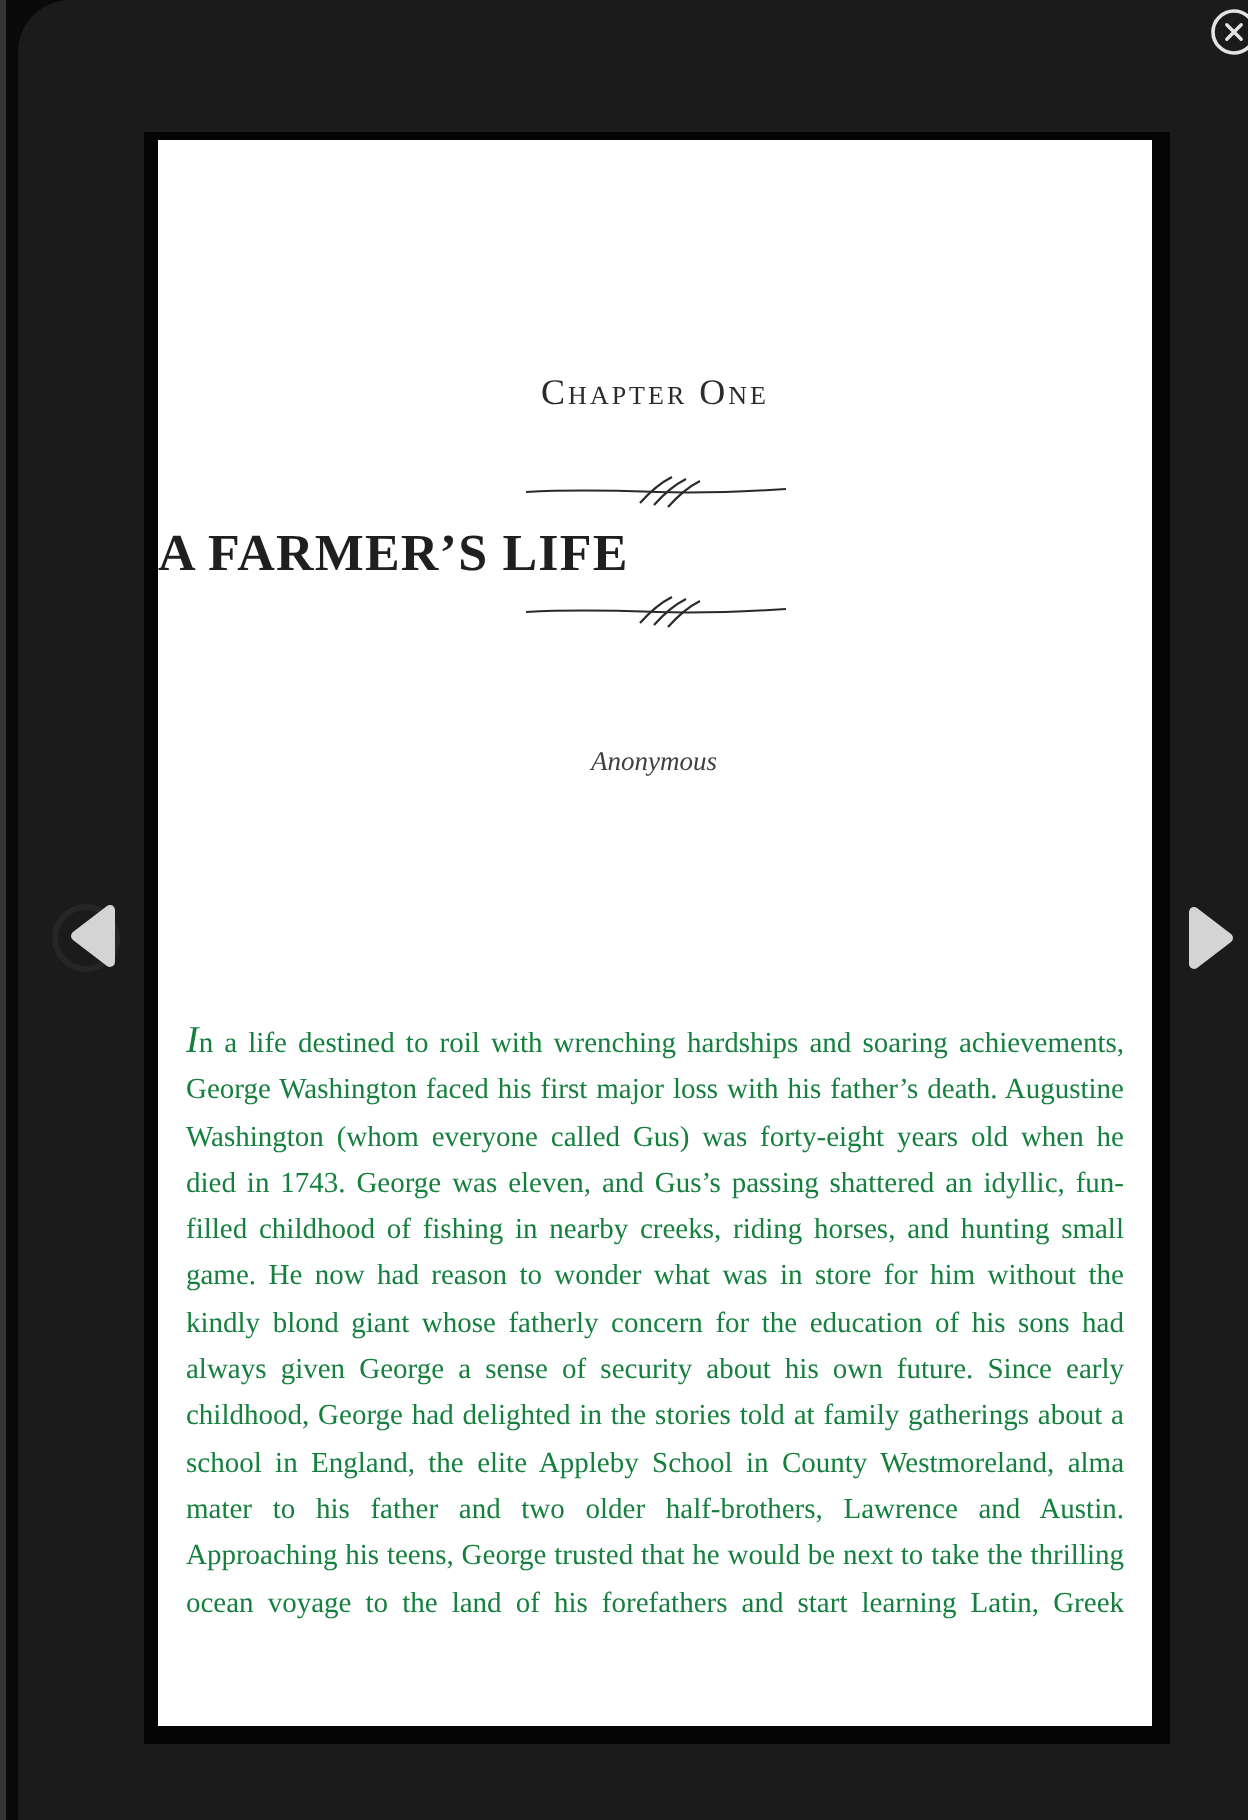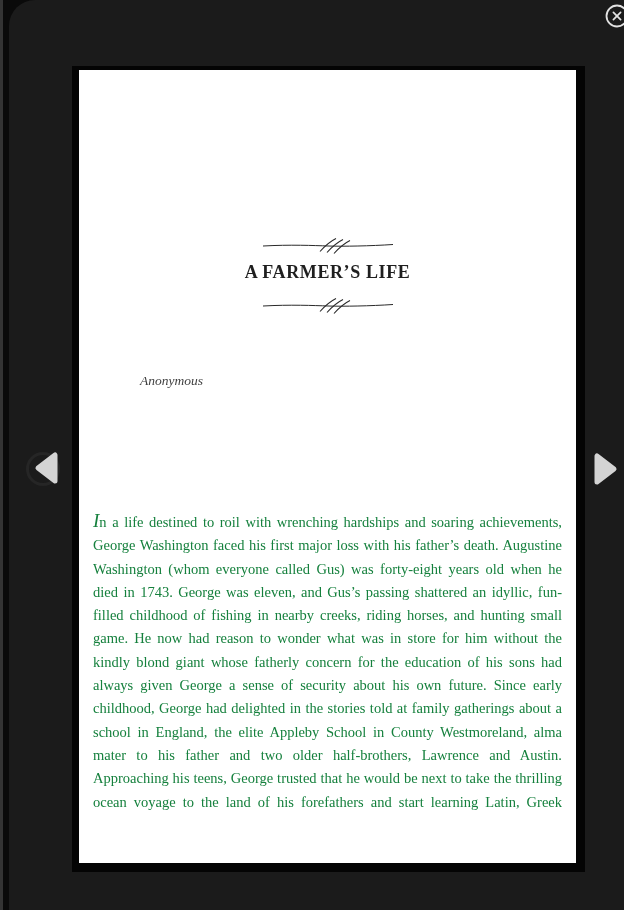--- a/index.html
+++ b/index.html
@@ -43,36 +43,35 @@
     font-variant:small-caps;
     font-size:18px;
     letter-spacing:1.5px;
     color:#2b2b2b;
   }
   .flourish { position:absolute; left:50%; transform:translateX(-50%); }
   .flourish-top { top:164px; }
   .flourish-bottom { top:224px; }
   .chapter-title {
     position:absolute; top:192px; left:0; width:100%;
-    text-align:center;
-    font-size:18px;
+    font-size:26px;
     font-weight:bold;
     letter-spacing:0.6px;
     color:#1f1f1f;
   }
   .epigraph {
     position:absolute; top:299px; left:61px; width:374px;
     font-style:italic;
     font-size:13.5px;
     line-height:23px;
     text-align:justify;
     color:#3f3f3f;
   }
   .epigraph p { margin:0; }
-  .epigraph-attribution { text-align:left; }
+  .epigraph-attribution { text-align:center; }
   .body-text {
     position:absolute; top:441px; left:14px; width:469px;
     font-size:14.5px;
     line-height:23.3px;
     text-align:justify;
     text-align-last:justify;
     color:#15803d;
     margin:0;
   }
   .drop-initial {
@@ -124,20 +123,21 @@
   <span>
     <svg width="26" height="36" viewBox="0 0 26 36">
       <polygon points="5,5 5,31 22,18" fill="#d4d4d4" stroke="#d4d4d4" stroke-width="5" stroke-linejoin="round"></polygon>
     </svg>
   </span>
 </button>
 
 <div class="page-frame">
   <div class="page">
 
+    <div class="chapter-label">Chapter One</div>
 
     <div class="flourish flourish-top">
       <svg width="132" height="22" viewBox="0 0 132 22">
         <path d="M1,12 C28,10.5 52,11.5 66,12 C82,12.5 108,12 131,10.5" fill="none" stroke="#2a2a2a" stroke-width="1"></path>
         <path d="M58,17.5 C62,13 68,7.5 74,4.5" fill="none" stroke="#2a2a2a" stroke-width="1.1"></path>
         <path d="M65,18.5 C69,14 75,8.5 81,5.5" fill="none" stroke="#2a2a2a" stroke-width="1.1"></path>
         <path d="M72,19.5 C76,15 82,9.5 88,6.5" fill="none" stroke="#2a2a2a" stroke-width="1.1"></path>
       </svg>
     </div>
 

